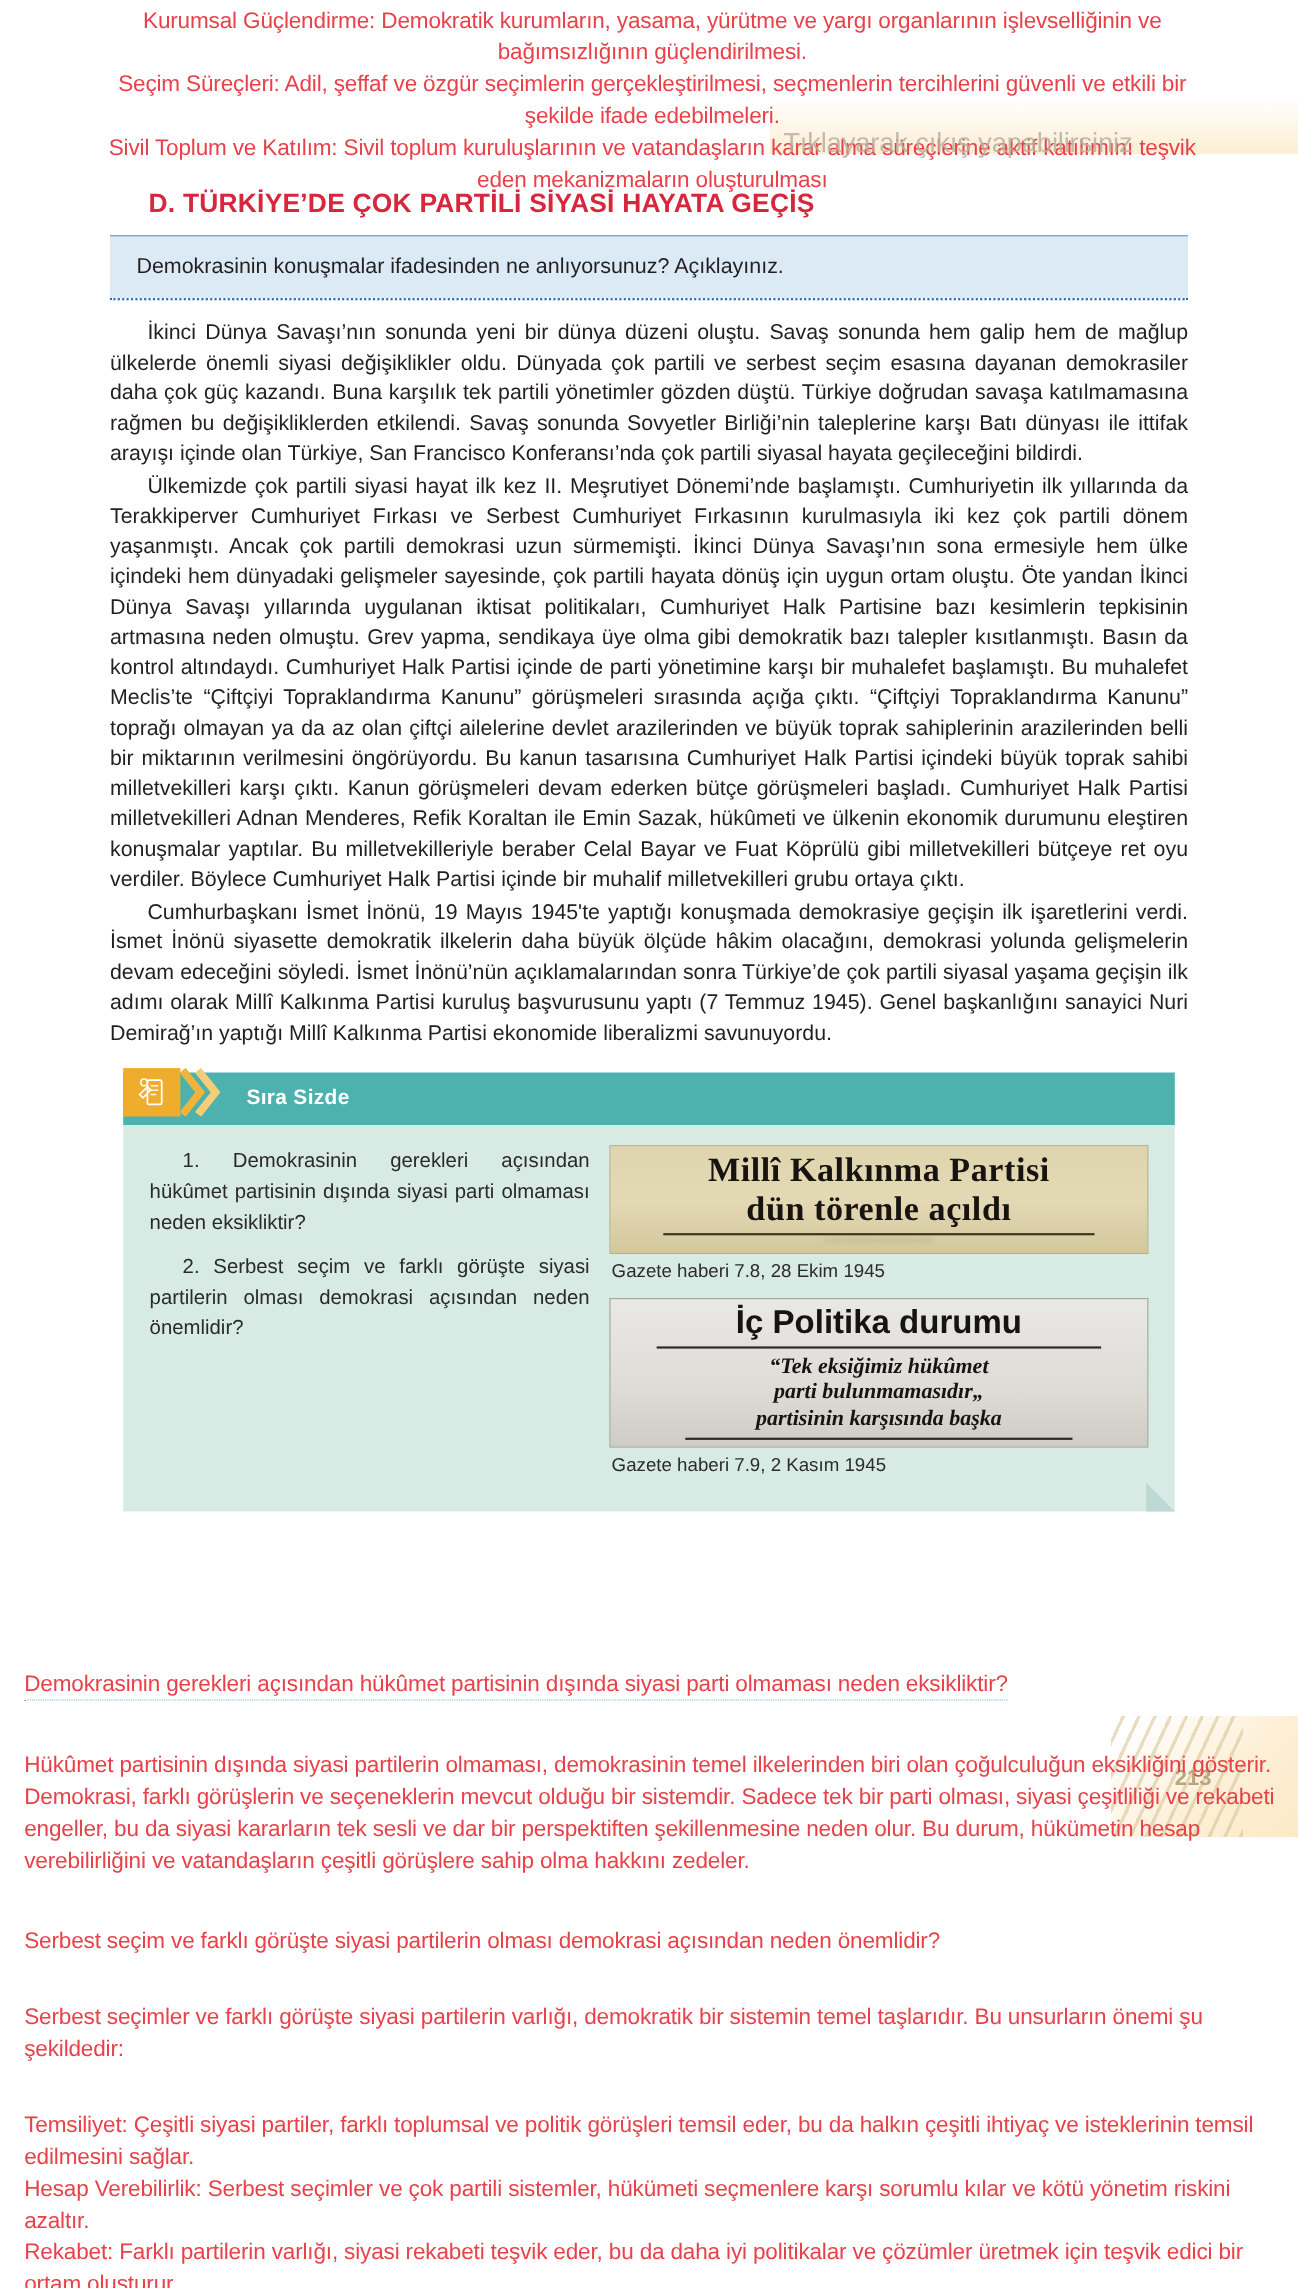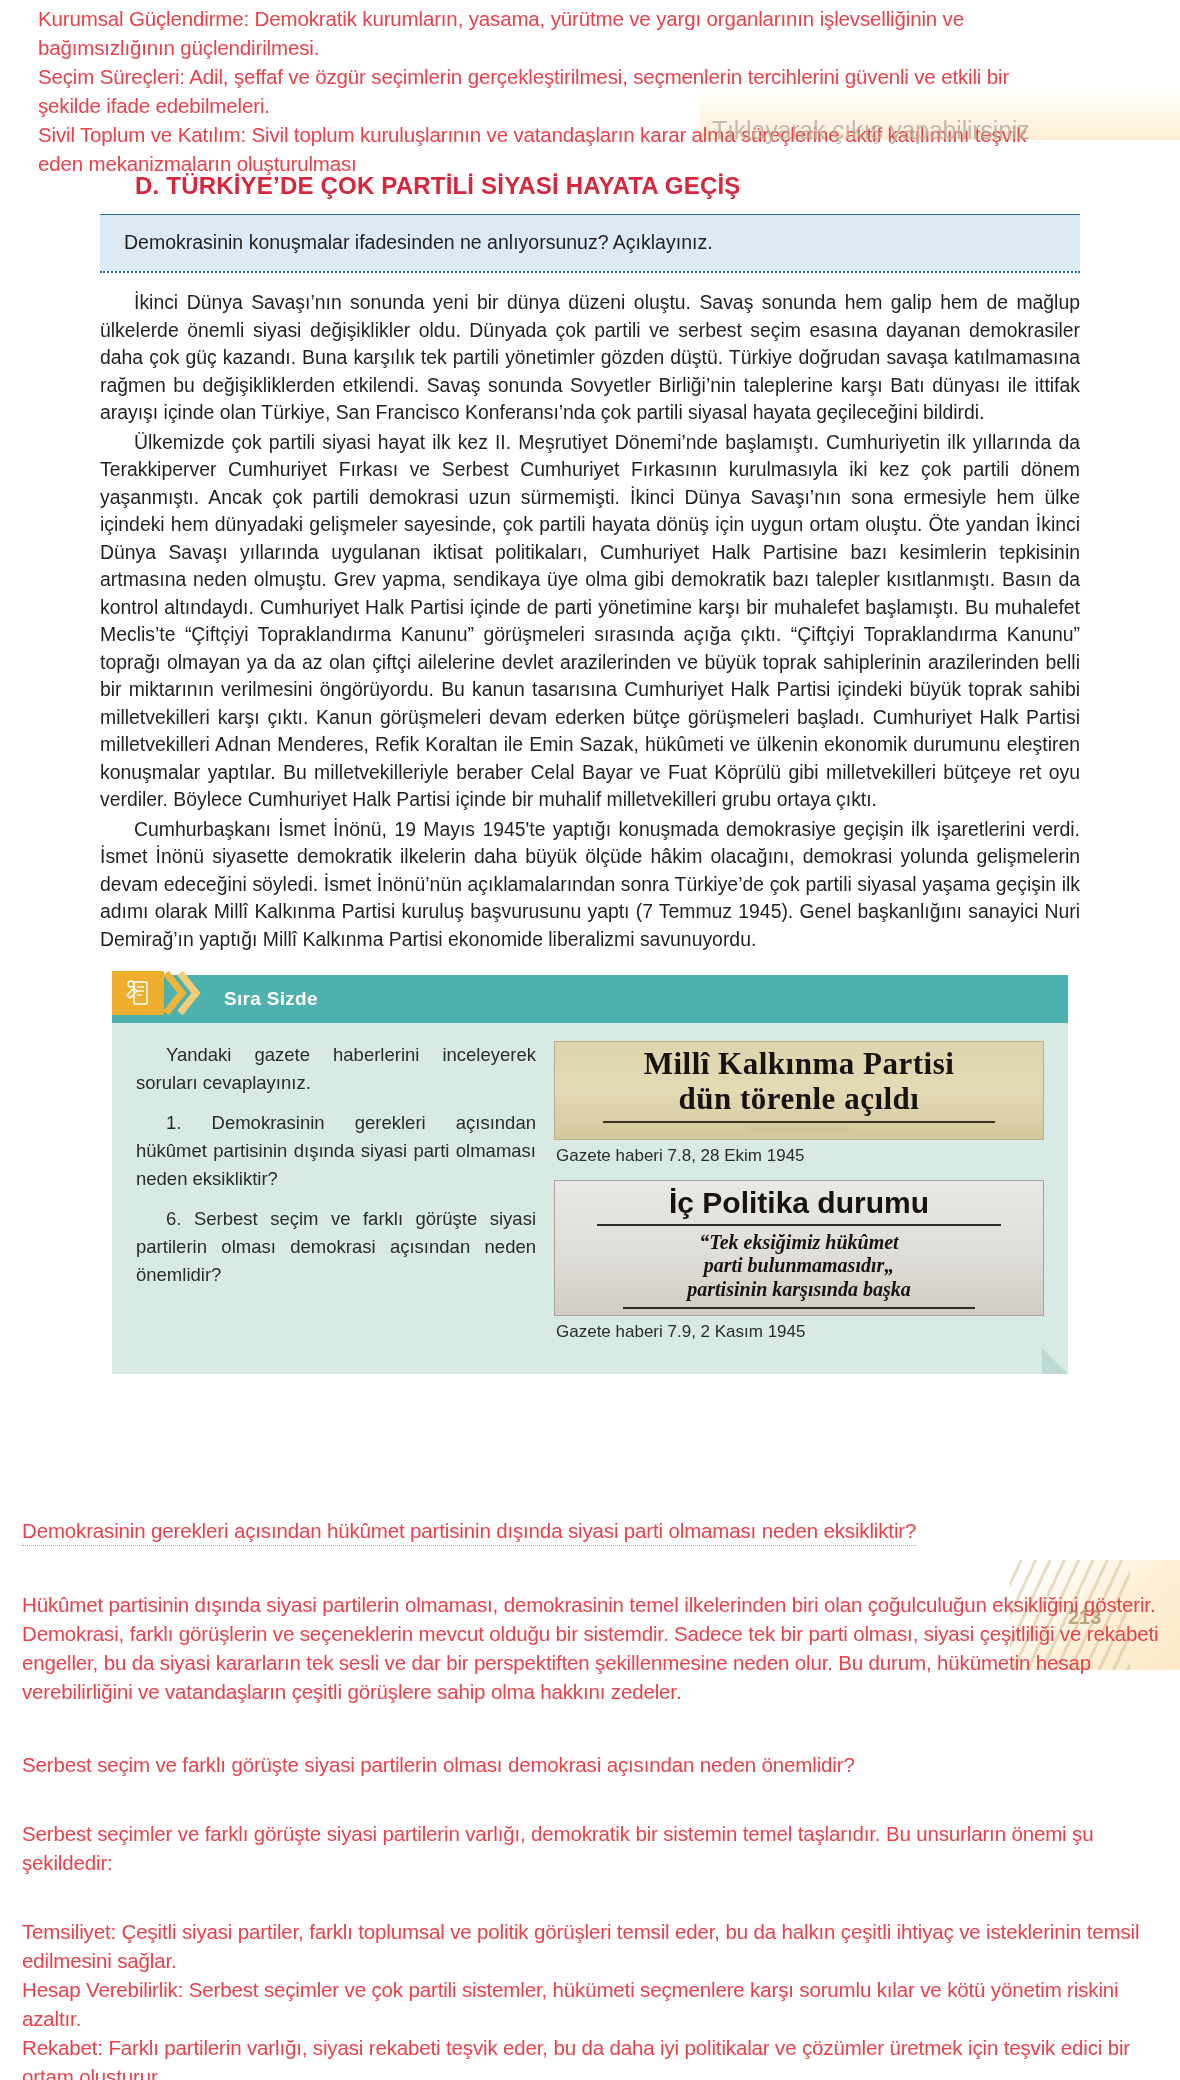--- a/index.html
+++ b/index.html
@@ -24,20 +24,21 @@
     letter-spacing: -0.15px;
   }
 
   
   #red-top {
     position: absolute;
     left: 38px;
     top: 4px;
     width: 1110px;
     z-index: 30;
+    text-align: center;
   }
   #red-top p { margin: 0 0 0 0; }
 
   
   .cream-wash {
     position: absolute;
     left: 700px;
     top: 88px;
     width: 480px;
     height: 52px;
@@ -289,23 +290,22 @@
         <svg width="42" height="44" viewBox="0 0 42 44" aria-hidden="true">
           <path d="M2 2 L18 22 L2 42" fill="none" stroke="#f0b43a" stroke-width="7"></path>
           <path d="M16 2 L32 22 L16 42" fill="none" stroke="#f5cd77" stroke-width="7"></path>
         </svg>
       </div>
       <span class="sira-label">Sıra Sizde</span>
     </div>
 
     <div class="sira-body">
       <div class="sira-left">
-        <p>Yandaki gazete haberlerini inceleyerek soruları cevaplayınız.</p>
         <p>1. Demokrasinin gerekleri açısından hükûmet partisinin dışında siyasi parti olmaması neden eksikliktir?</p>
-        <p>6. Serbest seçim ve farklı görüşte siyasi partilerin olması demokrasi açısından neden önemlidir?</p>
+        <p>2. Serbest seçim ve farklı görüşte siyasi partilerin olması demokrasi açısından neden önemlidir?</p>
       </div>
 
       <div class="sira-right">
         <div class="clip a">
           <div class="l1">Millî Kalkınma Partisi</div>
           <div class="l2">dün törenle açıldı</div>
           <div class="under"></div>
           <div class="blur">···························</div>
         </div>
         <div class="cap">Gazete haberi 7.8, 28 Ekim 1945</div>

